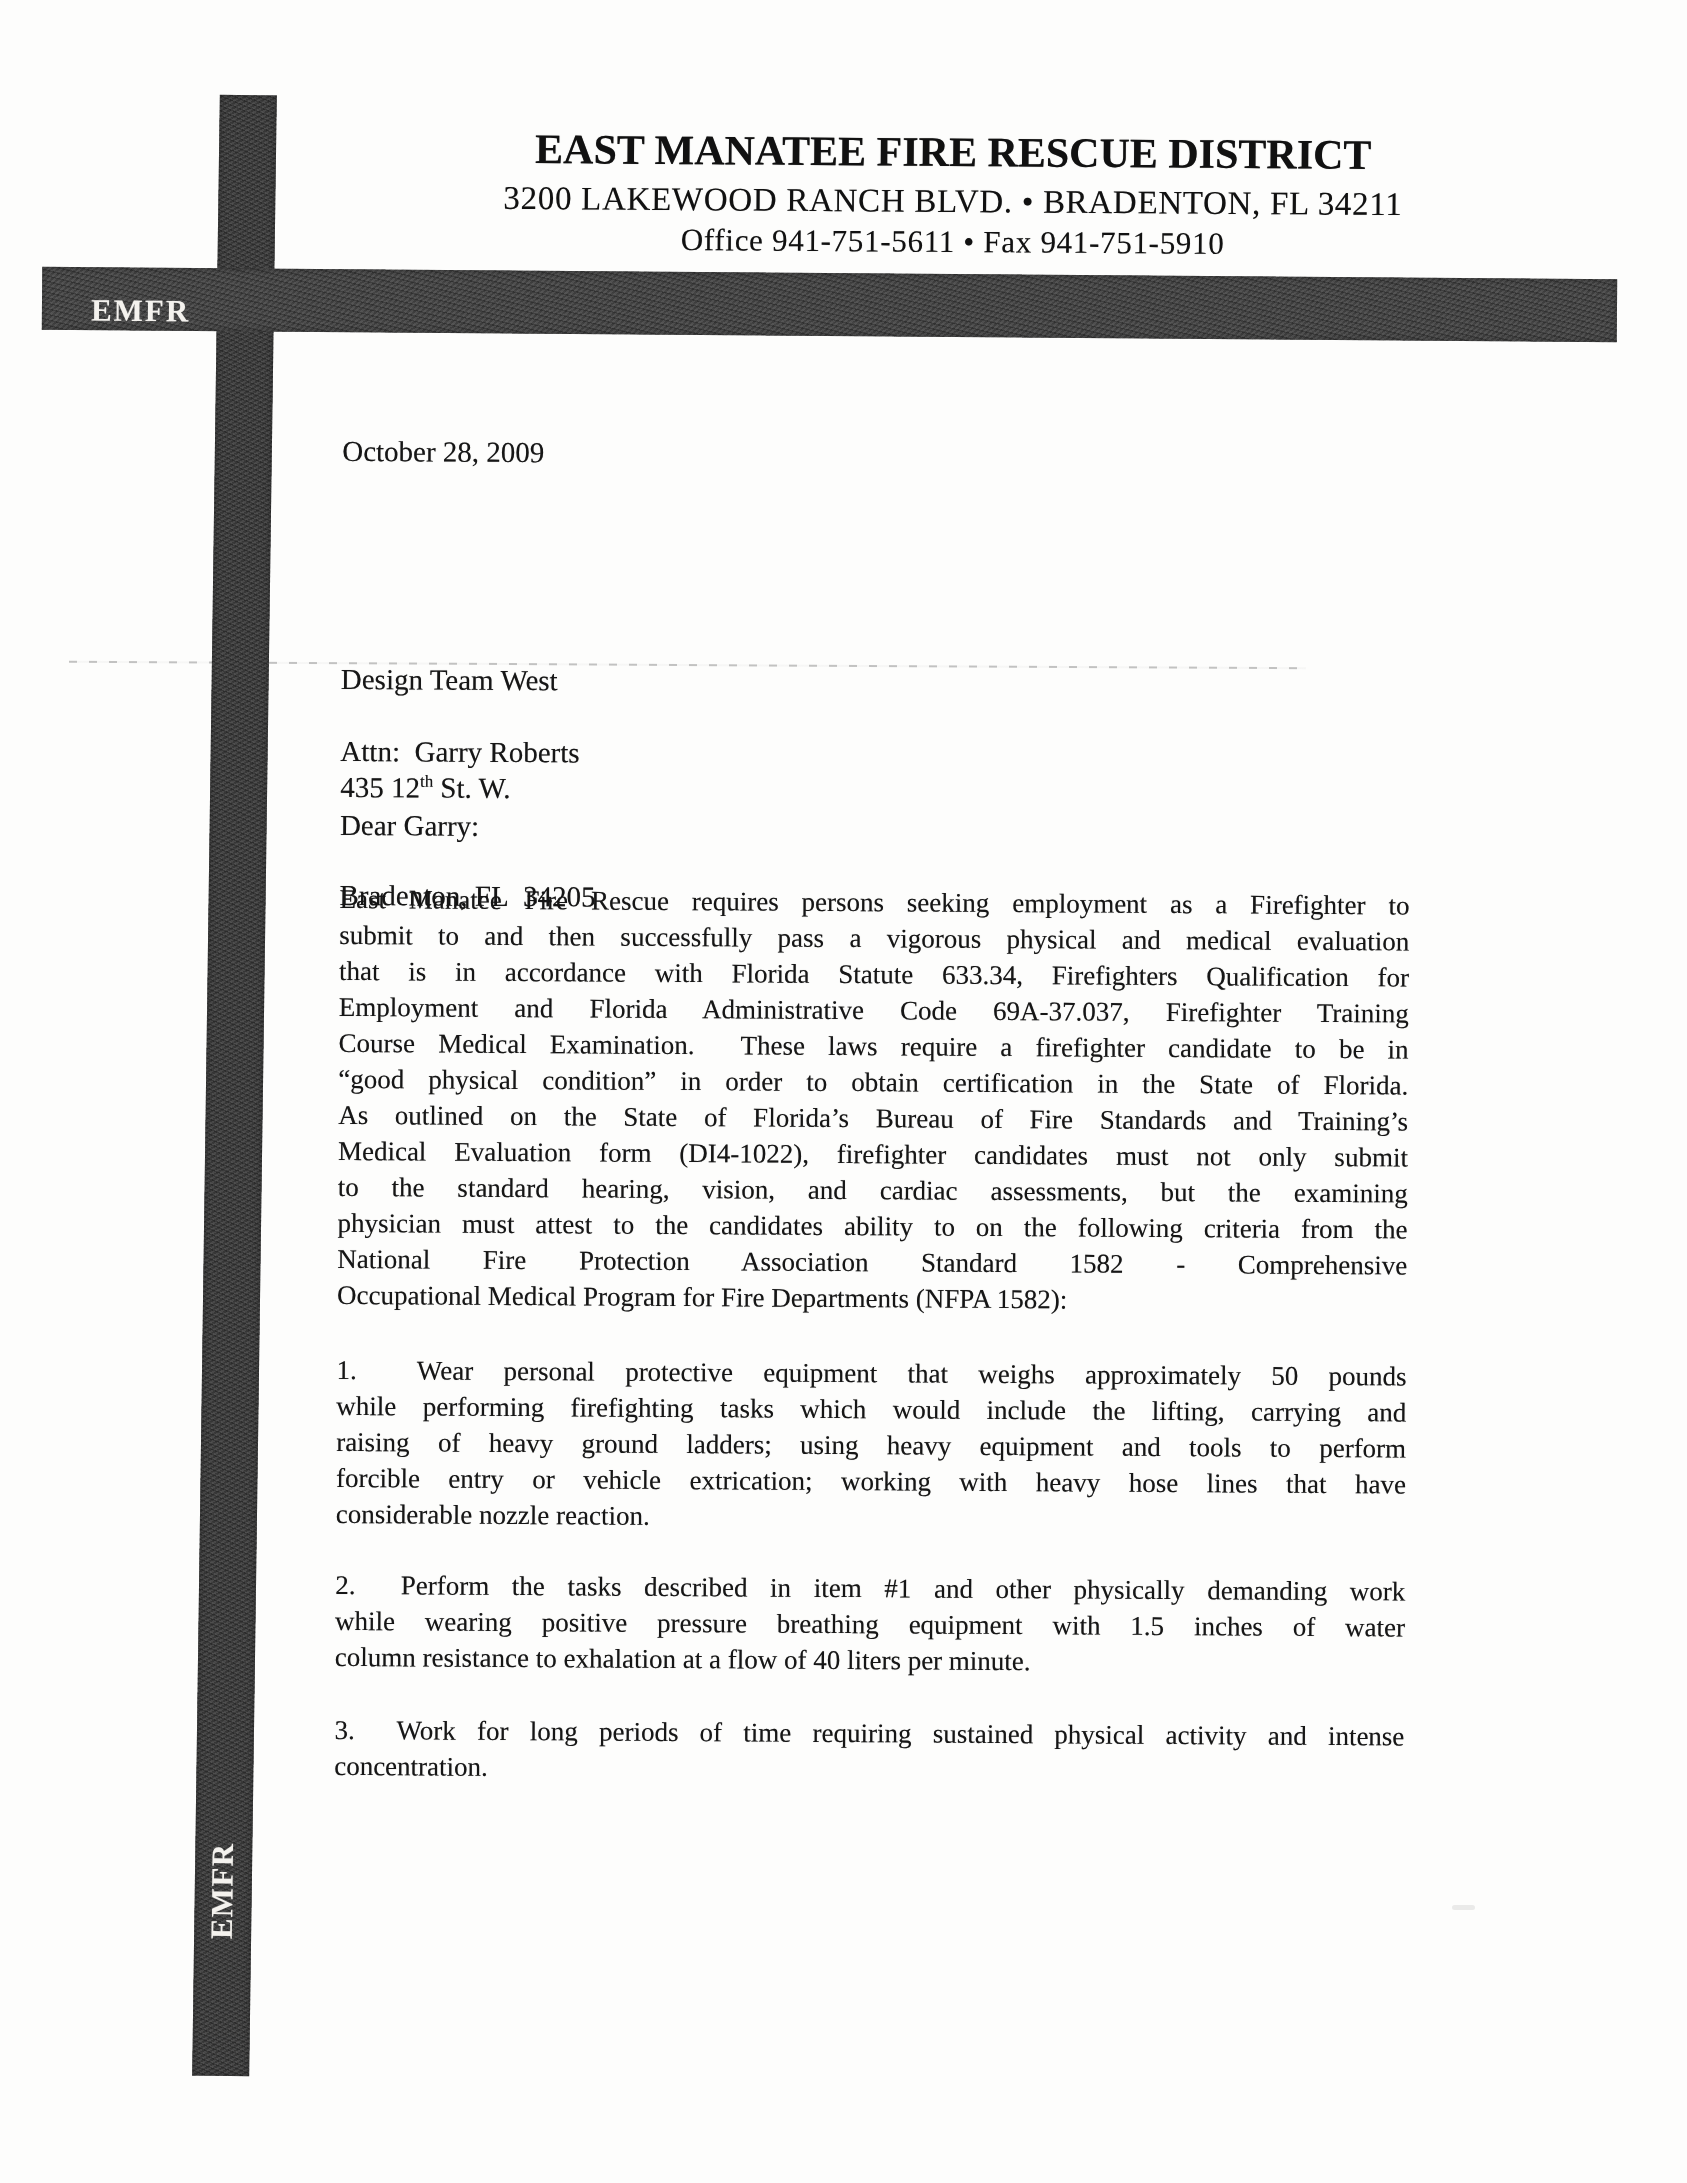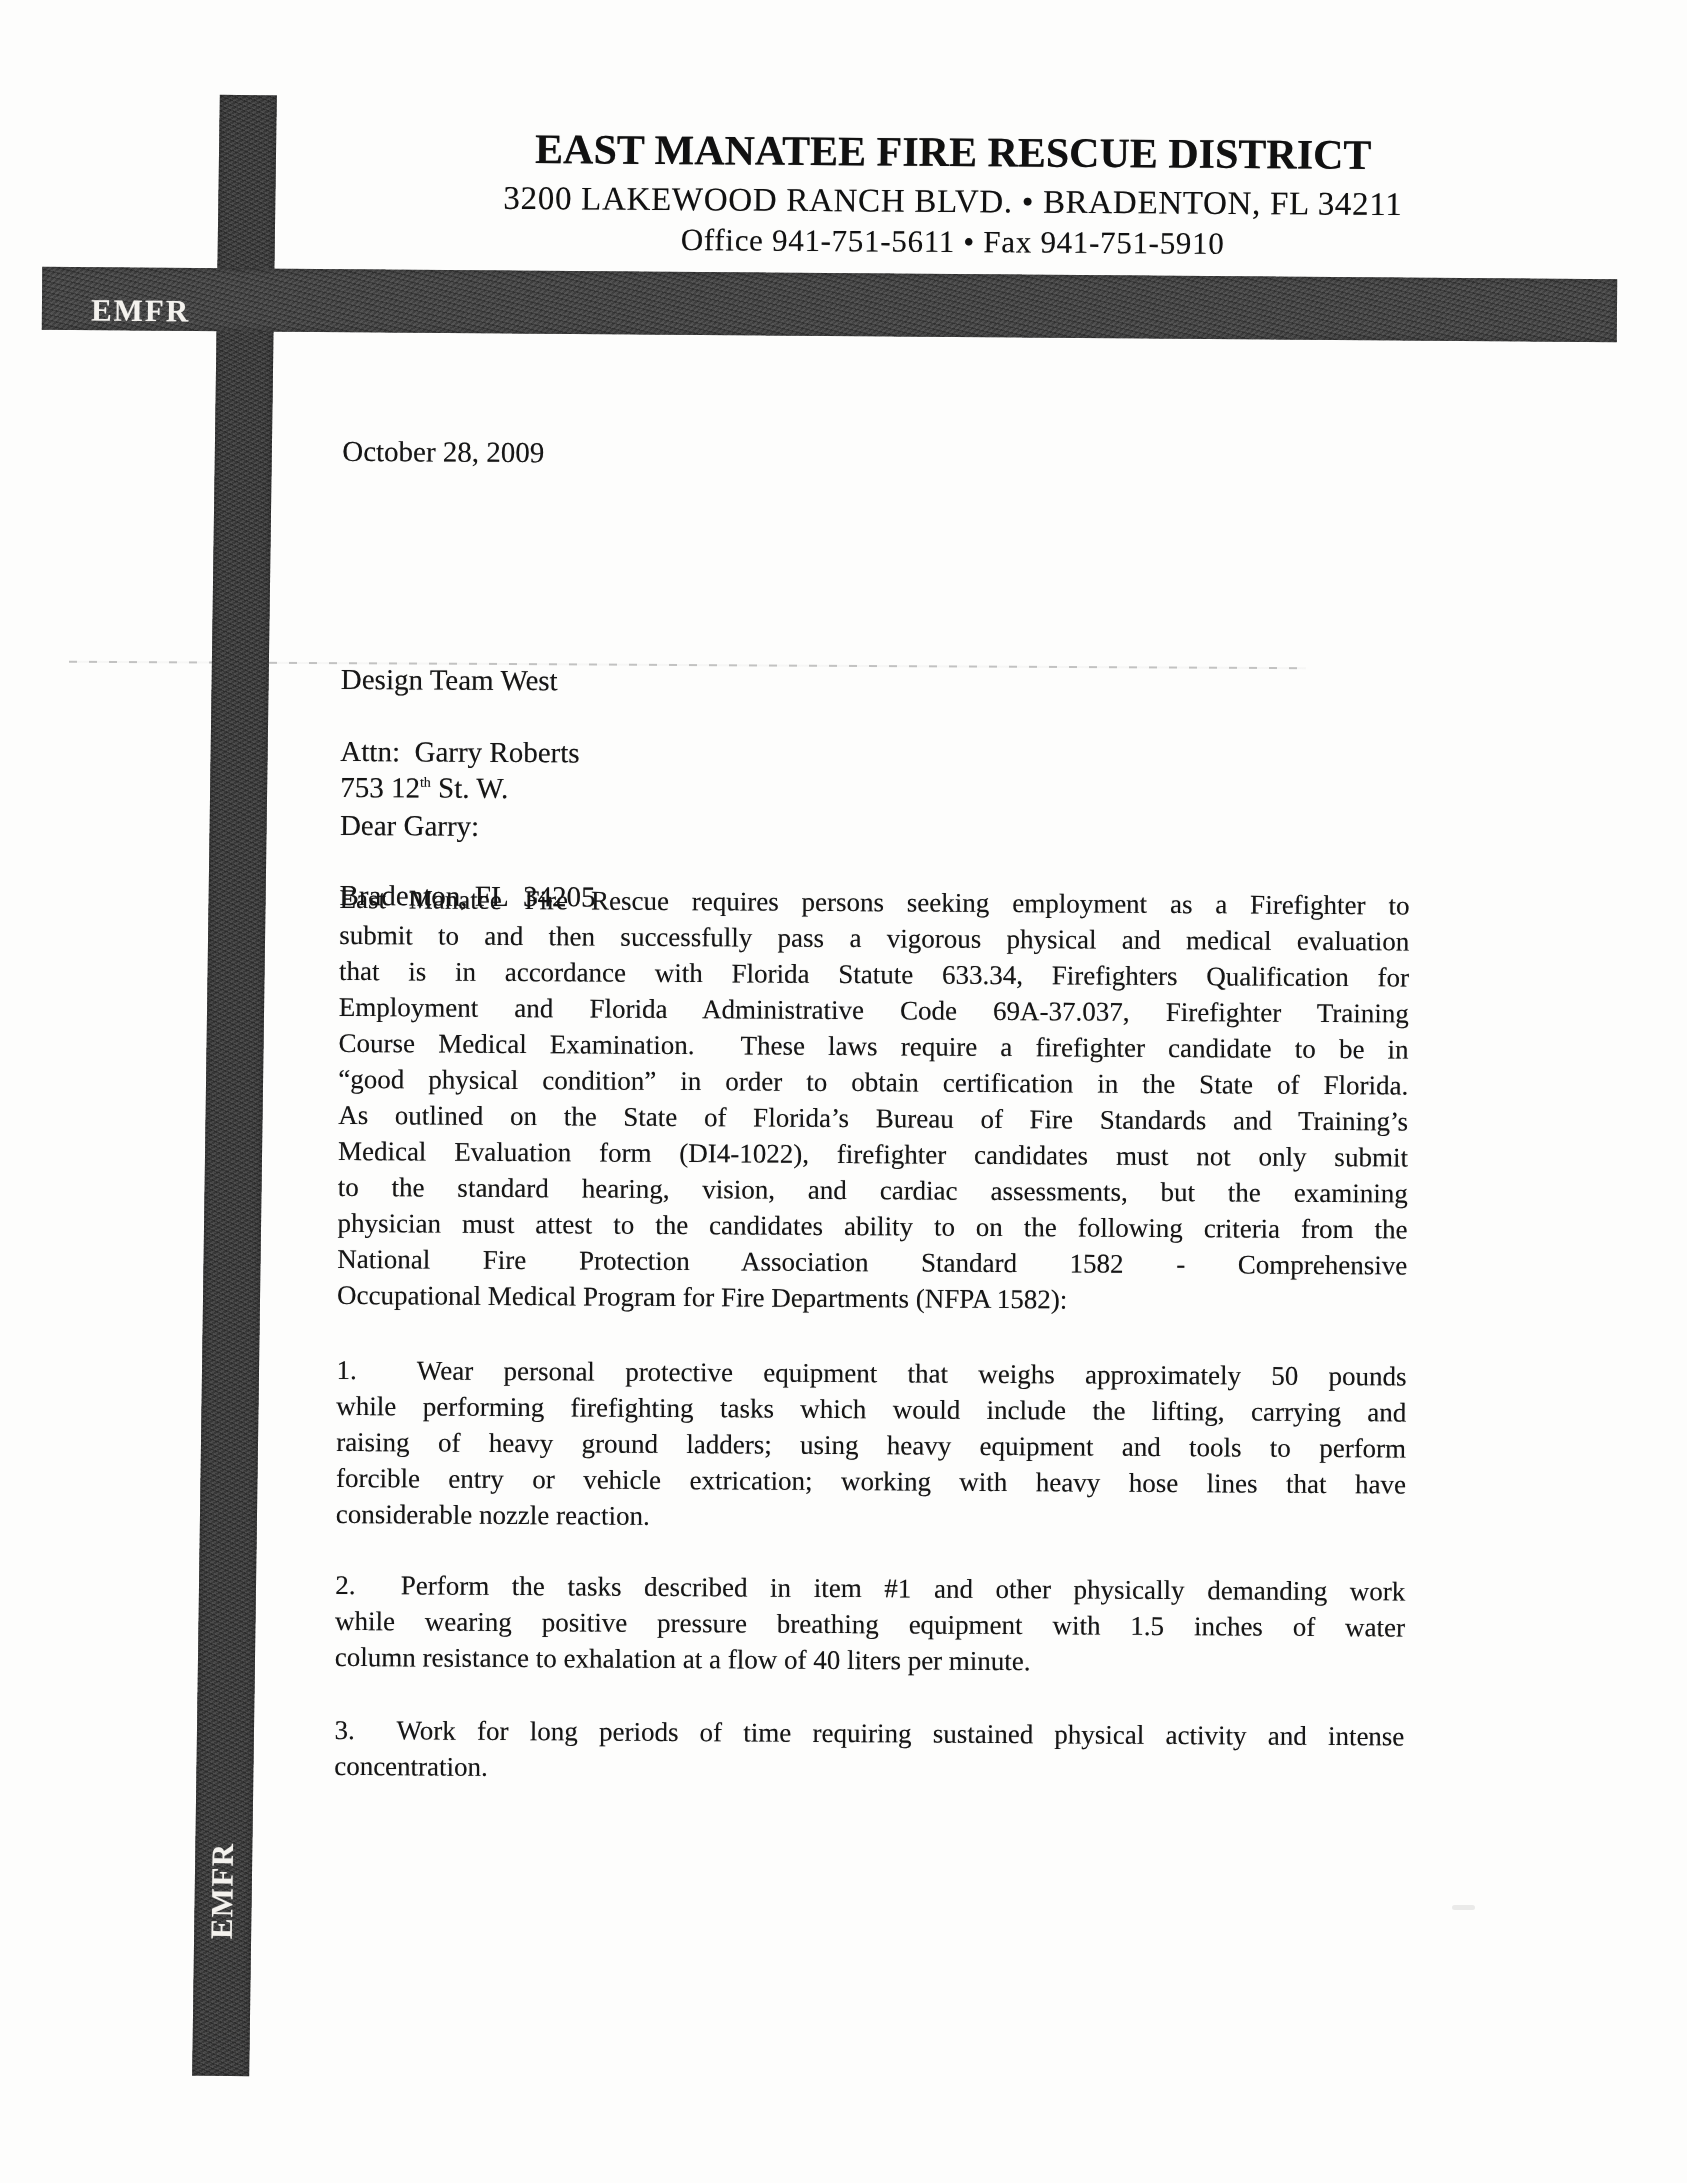--- a/index.html
+++ b/index.html
@@ -68,21 +68,21 @@
     position:absolute;left:345px;top:0;width:1070px;height:2183px;
     transform:rotate(0.35deg);transform-origin:0 0;
   }
   .block{position:absolute;left:0;width:100%;
          text-shadow:0 0 0.7px rgba(0,0,0,.45);}
   .simple{font-size:29px;line-height:36px;white-space:pre-wrap;}
   .date{top:433px;}
   .recipient{top:589px;}
   .attn{top:733px;}
   .salutation{top:807px;}
-  sup{font-size:14px;line-height:0;vertical-align:super;}
+  sup{font-size:17px;line-height:0;vertical-align:super;}
   .para{font-size:27px;line-height:36px;}
   .p1{top:881px;}
   .p2{top:1352px;}
   .p3{top:1567px;}
   .p4{top:1712px;}
   .tline{text-align:justify;text-align-last:justify;}
   .tline.tlast{text-align:left;text-align-last:left;}
 </style>
 </head>
 <body>
@@ -101,21 +101,21 @@
     <div class="org">EAST MANATEE FIRE RESCUE DISTRICT</div>
     <div class="addr">3200 LAKEWOOD RANCH BLVD. •  BRADENTON, FL 34211</div>
     <div class="phone">Office 941-751-5611  •  Fax 941-751-5910</div>
   </div>
 
   <div class="letter">
     <div class="block simple date">October 28, 2009</div>
 
     <div class="block simple recipient">
       <div>Design Team West</div>
-      <div><span>753 12</span><sup>th</sup><span> St. W.</span></div>
+      <div><span>435 12</span><sup>th</sup><span> St. W.</span></div>
       <div>Bradenton, FL&nbsp; 34205</div>
     </div>
 
     <div class="block simple attn">Attn:&nbsp; Garry Roberts</div>
     <div class="block simple salutation">Dear Garry:</div>
 
     <div class="block para p1">
         <div class="tline">East Manatee Fire Rescue requires persons seeking employment as a Firefighter to</div>
         <div class="tline">submit to and then successfully pass a vigorous physical and medical evaluation</div>
         <div class="tline">that is in accordance with Florida Statute 633.34, Firefighters Qualification for</div>

